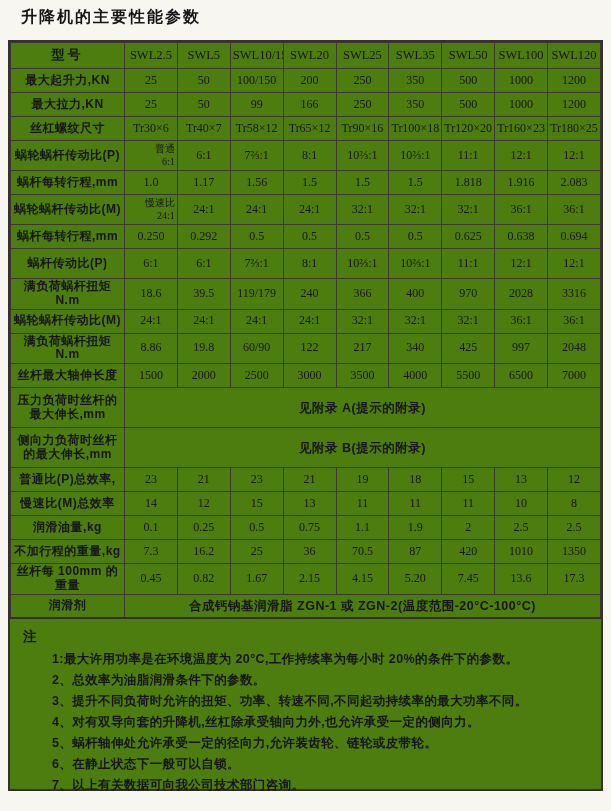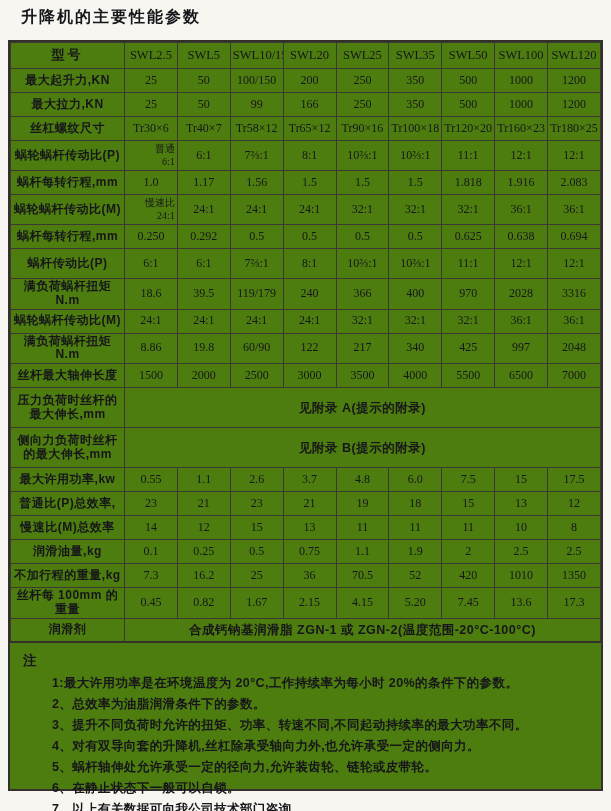--- a/index.html
+++ b/index.html
@@ -240,32 +240,20 @@
             <th class="row-label">压力负荷时丝杆的
 最大伸长,mm</th>
             <td colspan="9" class="span-cell">见附录 A(提示的附录)</td>
           </tr>
           <tr class="r-tall">
             <th class="row-label">侧向力负荷时丝杆
 的最大伸长,mm</th>
             <td colspan="9" class="span-cell">见附录 B(提示的附录)</td>
           </tr>
           <tr>
-            <th class="row-label">最大许用功率,kw</th>
-            <td class="value-cell">0.55</td>
-            <td class="value-cell">1.1</td>
-            <td class="value-cell">2.6</td>
-            <td class="value-cell">3.7</td>
-            <td class="value-cell">4.8</td>
-            <td class="value-cell">6.0</td>
-            <td class="value-cell">7.5</td>
-            <td class="value-cell">15</td>
-            <td class="value-cell">17.5</td>
-          </tr>
-          <tr>
             <th class="row-label">普通比(P)总效率,</th>
             <td class="value-cell">23</td>
             <td class="value-cell">21</td>
             <td class="value-cell">23</td>
             <td class="value-cell">21</td>
             <td class="value-cell">19</td>
             <td class="value-cell">18</td>
             <td class="value-cell">15</td>
             <td class="value-cell">13</td>
             <td class="value-cell">12</td>
@@ -294,21 +282,21 @@
             <td class="value-cell">2.5</td>
             <td class="value-cell">2.5</td>
           </tr>
           <tr>
             <th class="row-label">不加行程的重量,kg</th>
             <td class="value-cell">7.3</td>
             <td class="value-cell">16.2</td>
             <td class="value-cell">25</td>
             <td class="value-cell">36</td>
             <td class="value-cell">70.5</td>
-            <td class="value-cell">52</td>
+            <td class="value-cell">87</td>
             <td class="value-cell">420</td>
             <td class="value-cell">1010</td>
             <td class="value-cell">1350</td>
           </tr>
           <tr>
             <th class="row-label">丝杆每 100mm 的重量</th>
             <td class="value-cell">0.45</td>
             <td class="value-cell">0.82</td>
             <td class="value-cell">1.67</td>
             <td class="value-cell">2.15</td>

